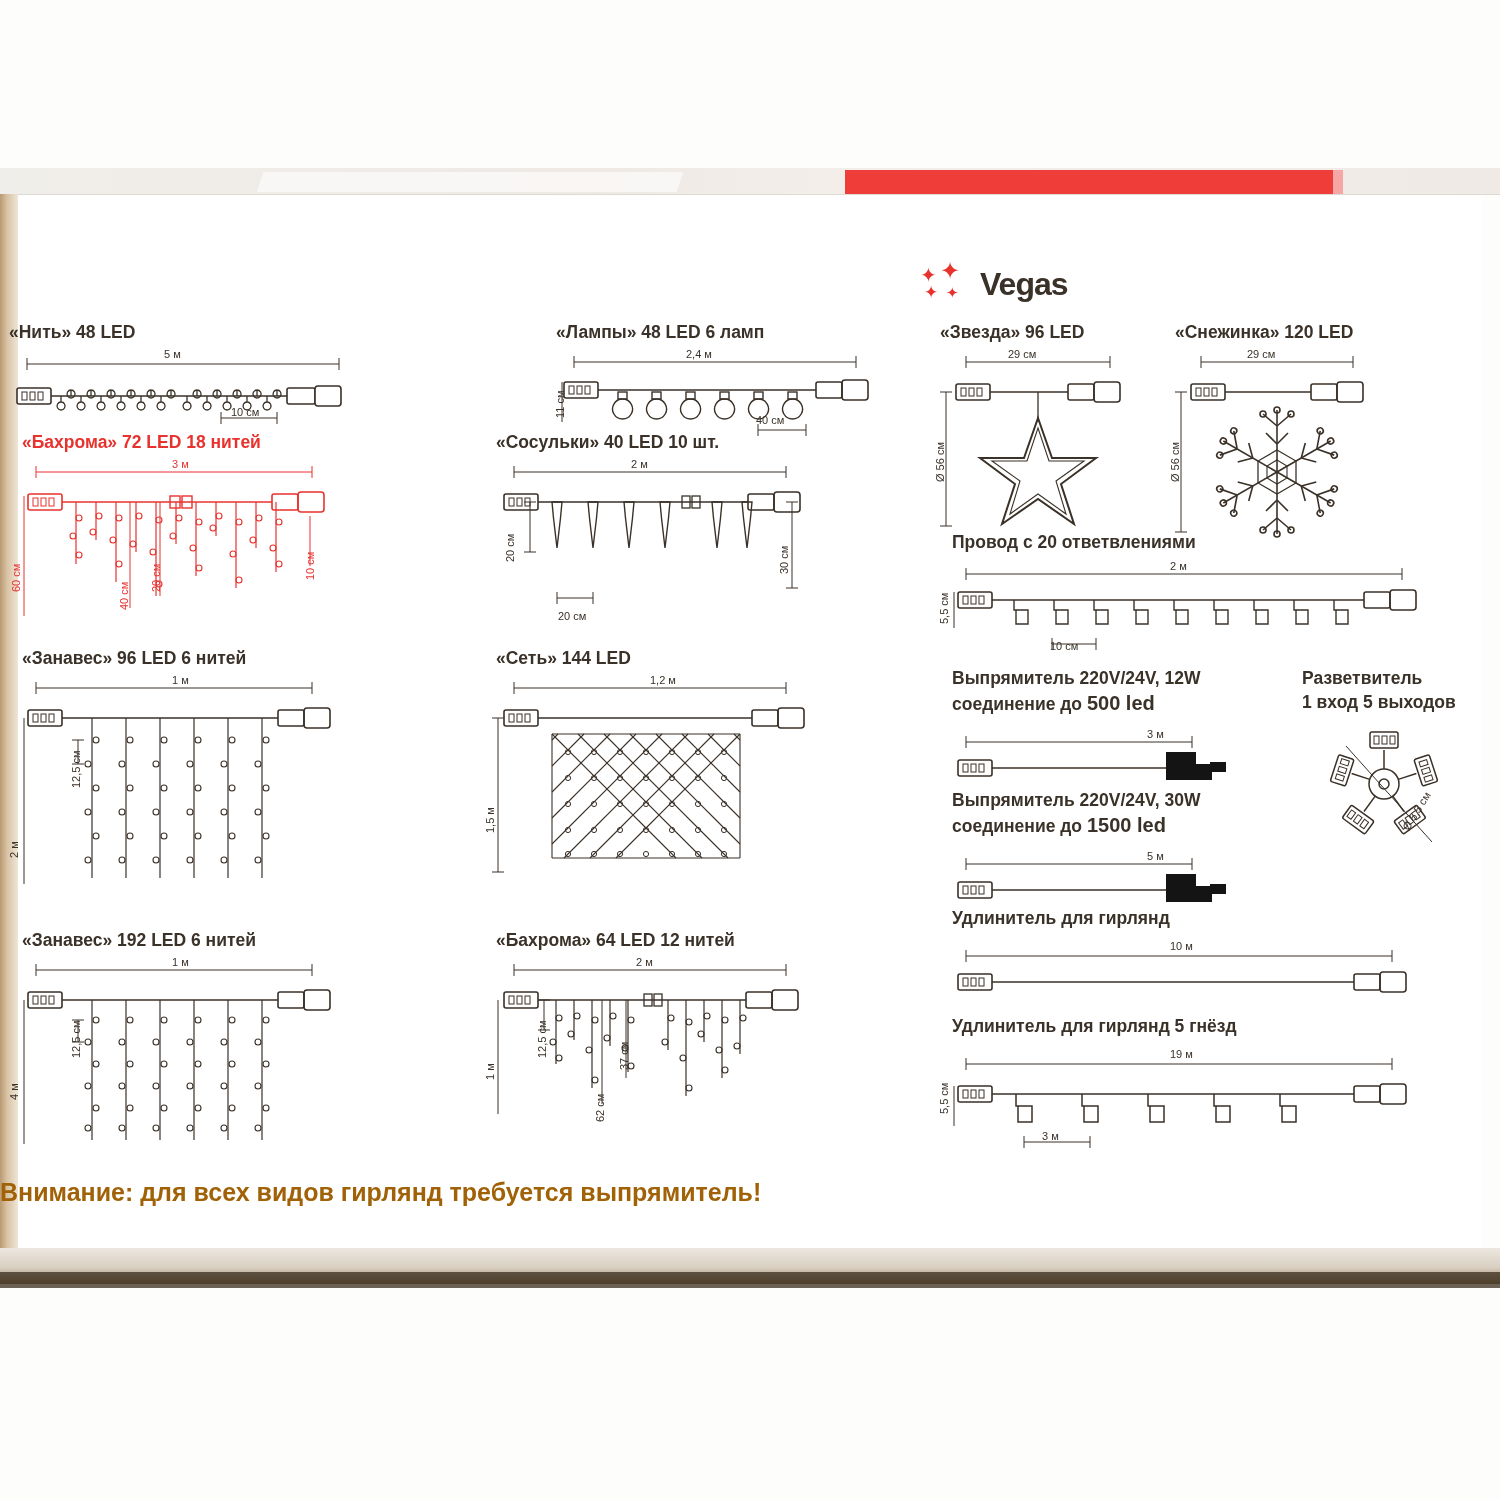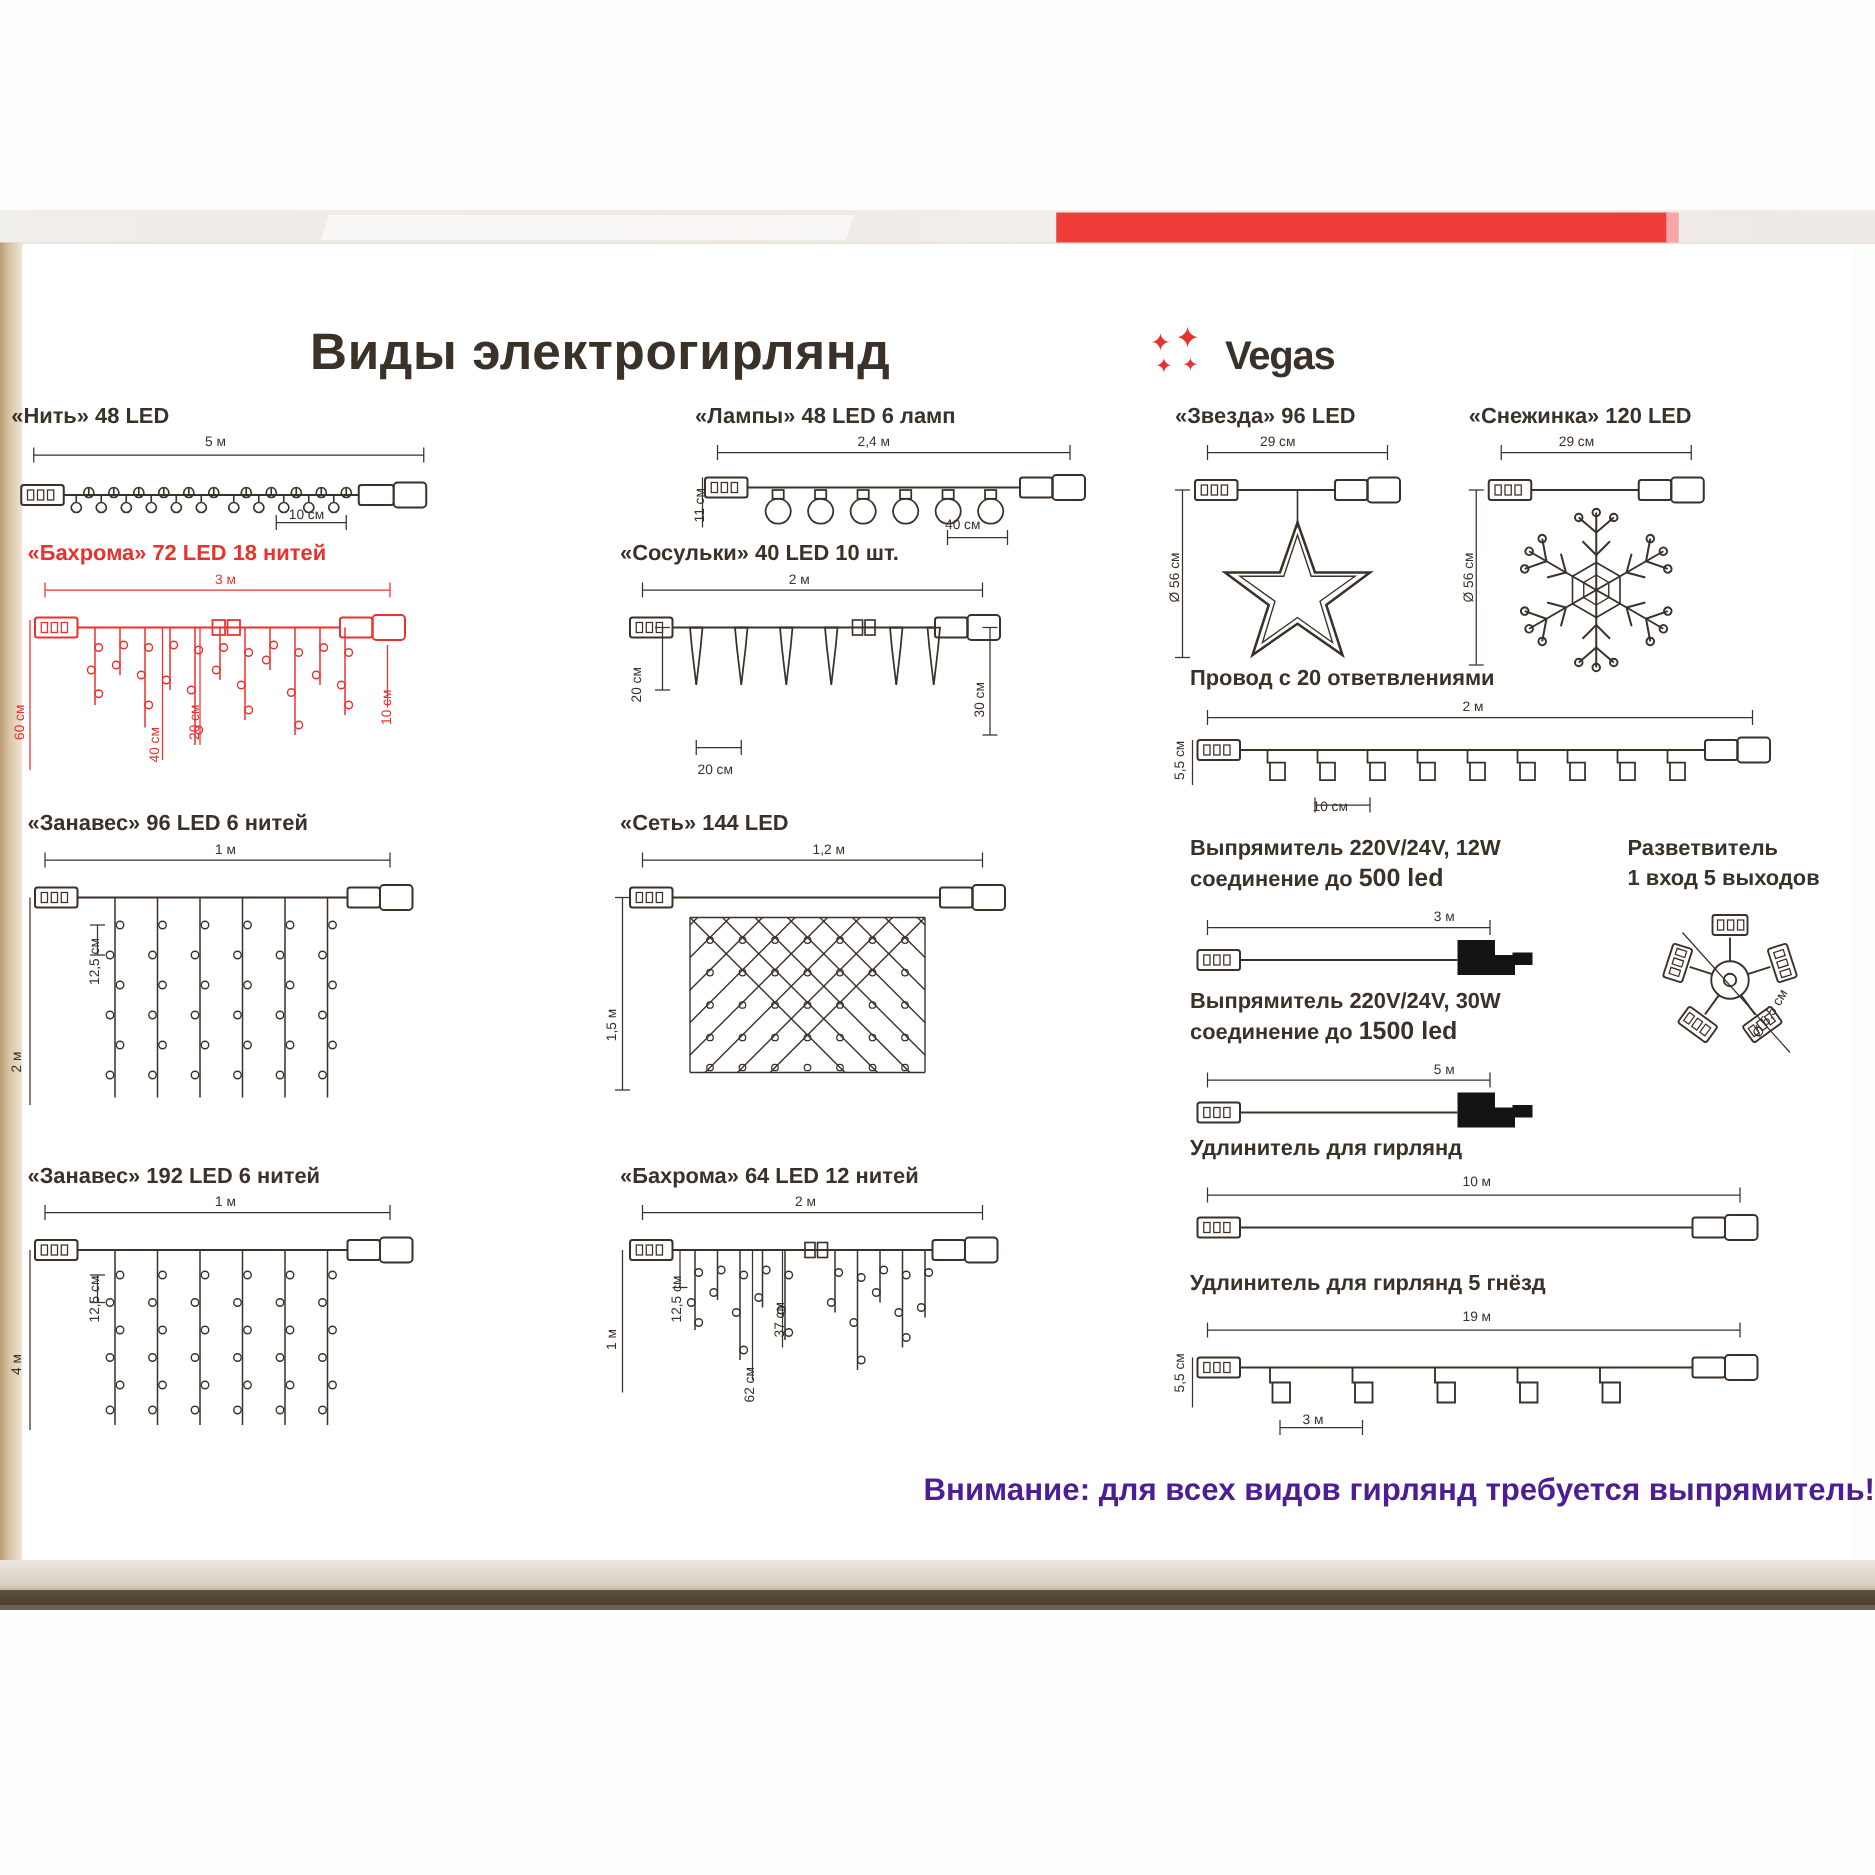--- a/index.html
+++ b/index.html
@@ -77,41 +77,40 @@
     position:absolute;font-size:11px;color:#3a3128;white-space:nowrap;
   }
   .dim.red{color:#e8322e;}
   .vdim{
     position:absolute;font-size:11px;color:#3a3128;white-space:nowrap;
     transform:rotate(-90deg);transform-origin:left top;
   }
   .vdim.red{color:#e8322e;}
   svg{display:block;overflow:visible;}
   .warn{
-    position:absolute;left:0;top:1178px;width:1500px;text-align:right;
-    font-size:25px;color:#4c1d95;font-weight:bold;
+    position:absolute;left:0;top:1178px;width:1500px;text-align:left;
+    font-size:25px;color:#a16207;font-weight:bold;
   }
   .sec-title{
     position:absolute;font-size:17.5px;color:#3a3128;font-weight:bold;white-space:nowrap;
   }
 </style>
 </head>
 <body>
 
 <div id="page">
 
   <div class="box-top-strip"></div>
   <div class="red-strip"></div>
   <div class="sheen"></div>
   <div class="box-left-edge"></div>
   <div class="sheet"></div>
   <div class="box-bottom"></div>
   <div class="box-bottom2"></div>
 
-  <div class="title">Виды электрогирлянд</div>
   <div class="brand">
     <div class="brand-stars">
       <span class="star-ico s1">✦</span>
       <span class="star-ico s2">✦</span>
       <span class="star-ico s3">✦</span>
       <span class="star-ico s4">✦</span>
     </div>
     <div class="brand-word">Vegas</div>
   </div>
 

